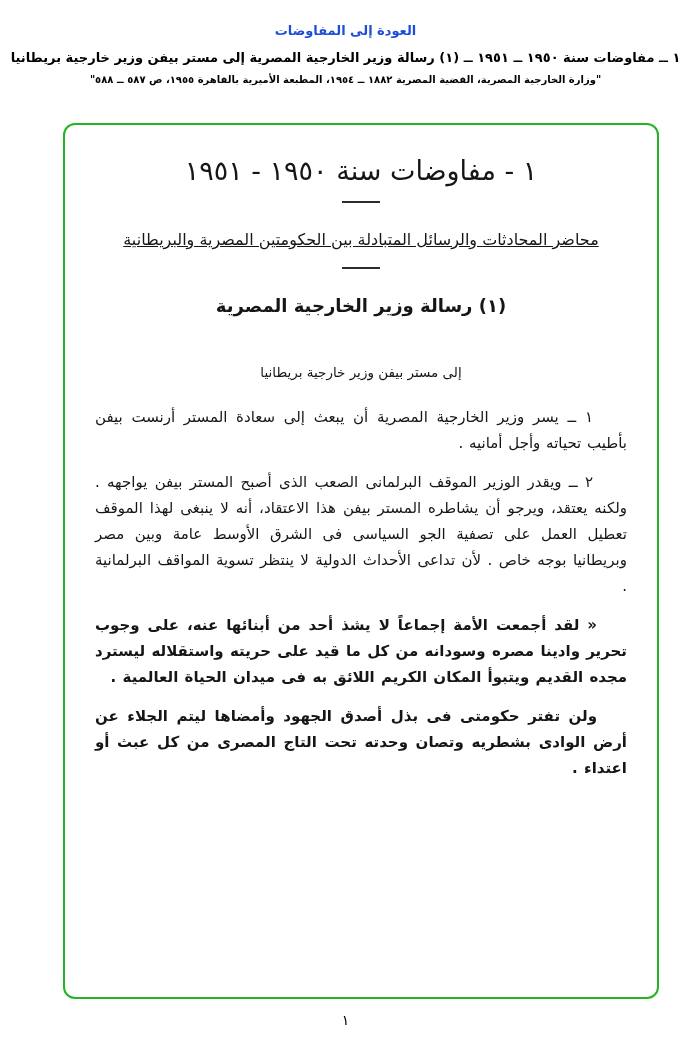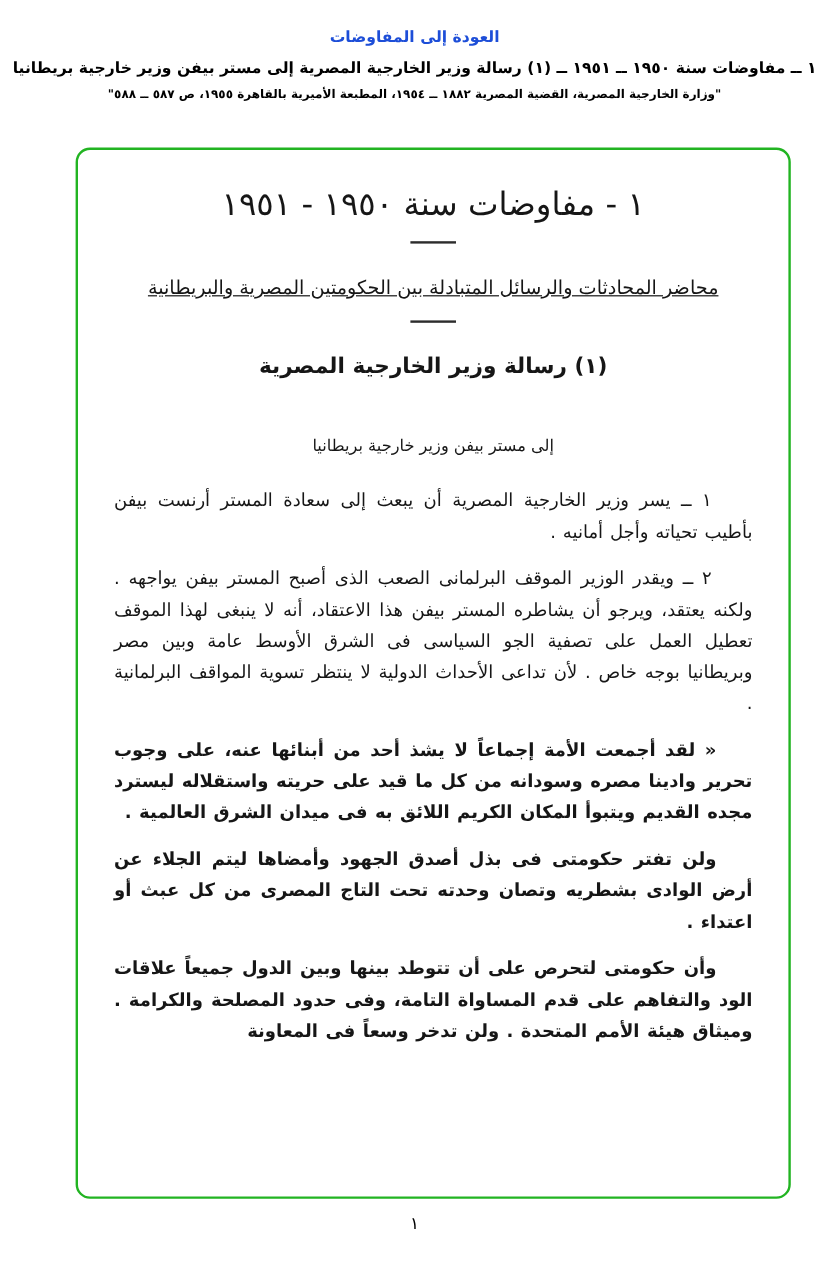--- a/index.html
+++ b/index.html
@@ -129,20 +129,19 @@
 
   <div class="doc-section-heading">(١) رسالة وزير الخارجية المصرية</div>
 
   <div class="doc-addressee">إلى مستر بيفن وزير خارجية بريطانيا</div>
 
   <p class="para">١ ــ يسر وزير الخارجية المصرية أن يبعث إلى سعادة المستر أرنست بيفن بأطيب تحياته وأجل أمانيه .</p>
 
   <p class="para">٢ ــ ويقدر الوزير الموقف البرلمانى الصعب الذى أصبح المستر بيفن يواجهه . ولكنه يعتقد، ويرجو أن يشاطره المستر بيفن هذا الاعتقاد، أنه لا ينبغى لهذا الموقف تعطيل العمل على تصفية الجو السياسى فى الشرق الأوسط عامة وبين مصر وبريطانيا بوجه خاص . لأن تداعى الأحداث الدولية لا ينتظر تسوية المواقف البرلمانية .</p>
 
 
-  <p class="para quote">« لقد أجمعت الأمة إجماعاً لا يشذ أحد من أبنائها عنه، على وجوب تحرير وادينا مصره وسودانه من كل ما قيد على حريته واستقلاله ليسترد مجده القديم ويتبوأ المكان الكريم اللائق به فى ميدان الشرق العالمية .</p>
+  <p class="para quote">« لقد أجمعت الأمة إجماعاً لا يشذ أحد من أبنائها عنه، على وجوب تحرير وادينا مصره وسودانه من كل ما قيد على حريته واستقلاله ليسترد مجده القديم ويتبوأ المكان الكريم اللائق به فى ميدان الحياة العالمية .</p>
 
   <p class="para quote">ولن تفتر حكومتى فى بذل أصدق الجهود وأمضاها ليتم الجلاء عن أرض الوادى بشطريه وتصان وحدته تحت التاج المصرى من كل عبث أو اعتداء .</p>
 
-  <p class="para quote">وأن حكومتى لتحرص على أن تتوطد بينها وبين الدول جميعاً علاقات الود والتفاهم على قدم المساواة التامة، وفى حدود المصلحة والكرامة . وميثاق هيئة الأمم المتحدة . ولن تدخر وسعاً فى المعاونة</p>
 </div>
 
 <div class="page-number">١</div>
 
 </body></html>

